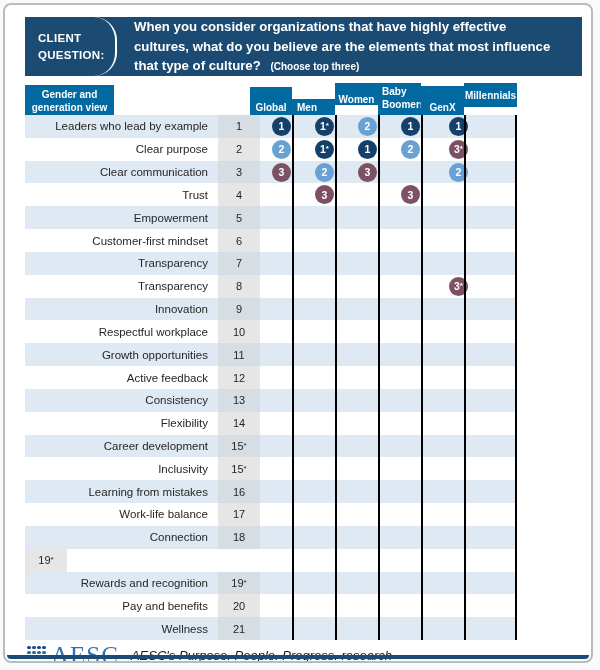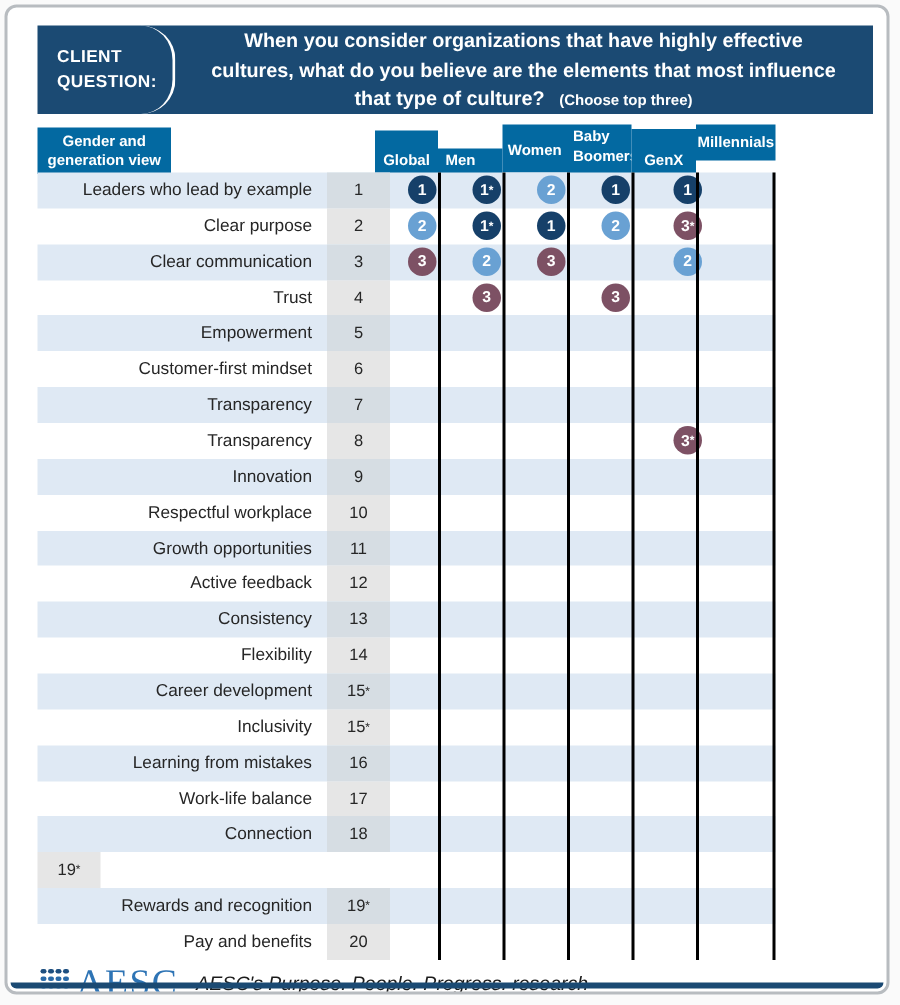--- a/index.html
+++ b/index.html
@@ -24,31 +24,31 @@
   }
   .banner-label{
     width:92px;flex:0 0 92px;display:flex;align-items:center;
     padding-left:13px;box-sizing:border-box;
     color:#ffffff;font-size:11.5px;font-weight:bold;letter-spacing:.3px;line-height:1.45;
     border-right:2px solid #ffffff;
     border-radius:23px;
   }
   .banner-question{
     flex:1;display:flex;align-items:center;padding:0 18px 0 17px;
-    color:#ffffff;font-size:13.2px;font-weight:600;line-height:1.5;text-align:center;
+    color:#ffffff;font-size:13.2px;font-weight:600;line-height:1.5;
   }
   .banner-note{font-size:10px;font-weight:bold;white-space:nowrap;margin-left:6px;}
   
   .hbox{position:absolute;background:#0369a1;color:#fff;font-weight:bold;font-size:10px;
         box-sizing:border-box;display:flex;}
   .hbox .t{width:100%;}
   #h-gender{left:20px;top:80px;width:89px;height:31px;align-items:center;text-align:center;line-height:1.3;}
   #h-global{left:245px;top:82px;width:42px;height:29px;align-items:flex-end;text-align:center;padding-bottom:3px;}
   #h-men{left:287px;top:94px;width:43px;height:26px;align-items:flex-start;text-align:left;padding:3px 0 0 5px;}
-  #h-women{left:330px;top:78px;width:43px;height:32px;align-items:center;text-align:center;padding-top:3px;}
+  #h-women{left:330px;top:78px;width:43px;height:22px;align-items:flex-end;text-align:center;padding-top:3px;}
   #h-bb{left:373px;top:78px;width:43px;height:34px;align-items:flex-start;text-align:left;padding:3px 0 0 4px;line-height:1.25;}
   #h-genx{left:416px;top:81px;width:43px;height:31px;align-items:flex-end;text-align:center;padding-bottom:4px;}
   #h-mill{left:459px;top:78px;width:53px;height:24px;align-items:center;text-align:center;}
   
   .rows{
     position:absolute;left:20px;top:110px;width:492px;height:525px;
     display:flex;flex-direction:column;
   }
   .row{flex:1;display:flex;align-items:stretch;}
   .row.blue{background:#dfe9f4;}
@@ -342,20 +342,29 @@
         <div class="cell-global">19<span class="ast">*</span></div>
         <div class="cell-rank men"></div>
         <div class="cell-rank women"></div>
         <div class="cell-rank baby_boomers"></div>
         <div class="cell-rank genx"></div>
         <div class="cell-rank millennials"></div>
       </div>
       <div class="row">
         <div class="cell-label">Pay and benefits</div>
         <div class="cell-global">20</div>
+        <div class="cell-rank men"></div>
+        <div class="cell-rank women"></div>
+        <div class="cell-rank baby_boomers"></div>
+        <div class="cell-rank genx"></div>
+        <div class="cell-rank millennials"></div>
+      </div>
+      <div class="row blue">
+        <div class="cell-label">Wellness</div>
+        <div class="cell-global">21</div>
         <div class="cell-rank men"></div>
         <div class="cell-rank women"></div>
         <div class="cell-rank baby_boomers"></div>
         <div class="cell-rank genx"></div>
         <div class="cell-rank millennials"></div>
       </div>
     </div>
 
   <div class="footer">
     <div class="logo-dots" id="logo-dots">

